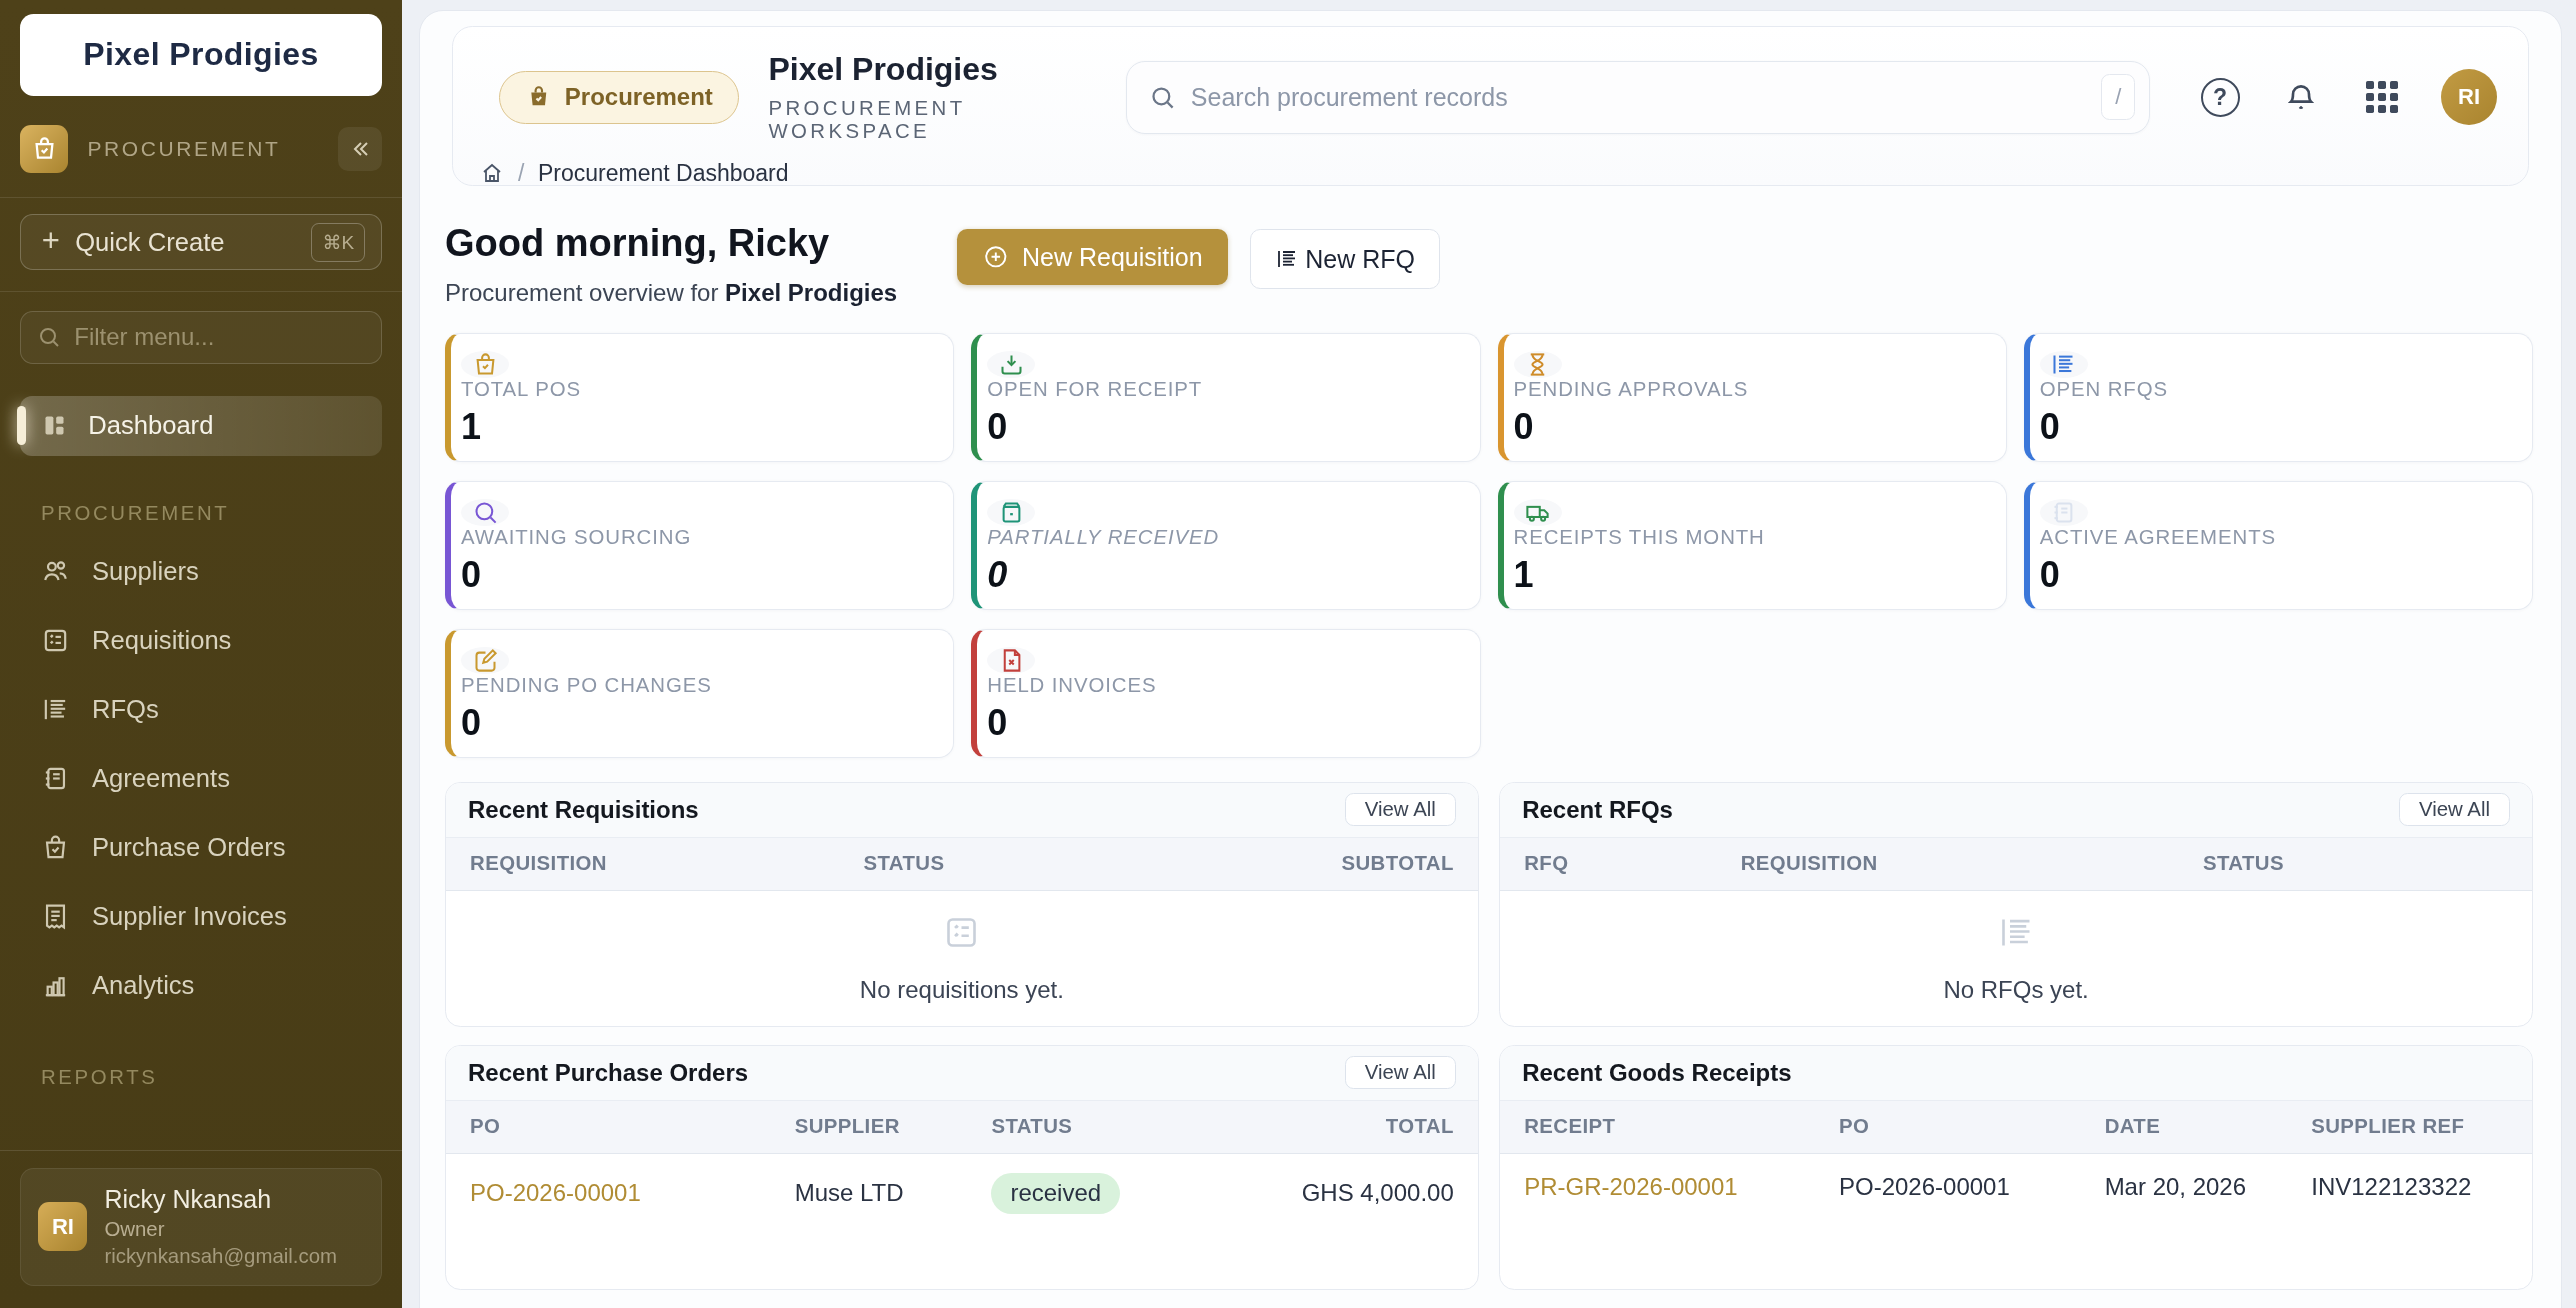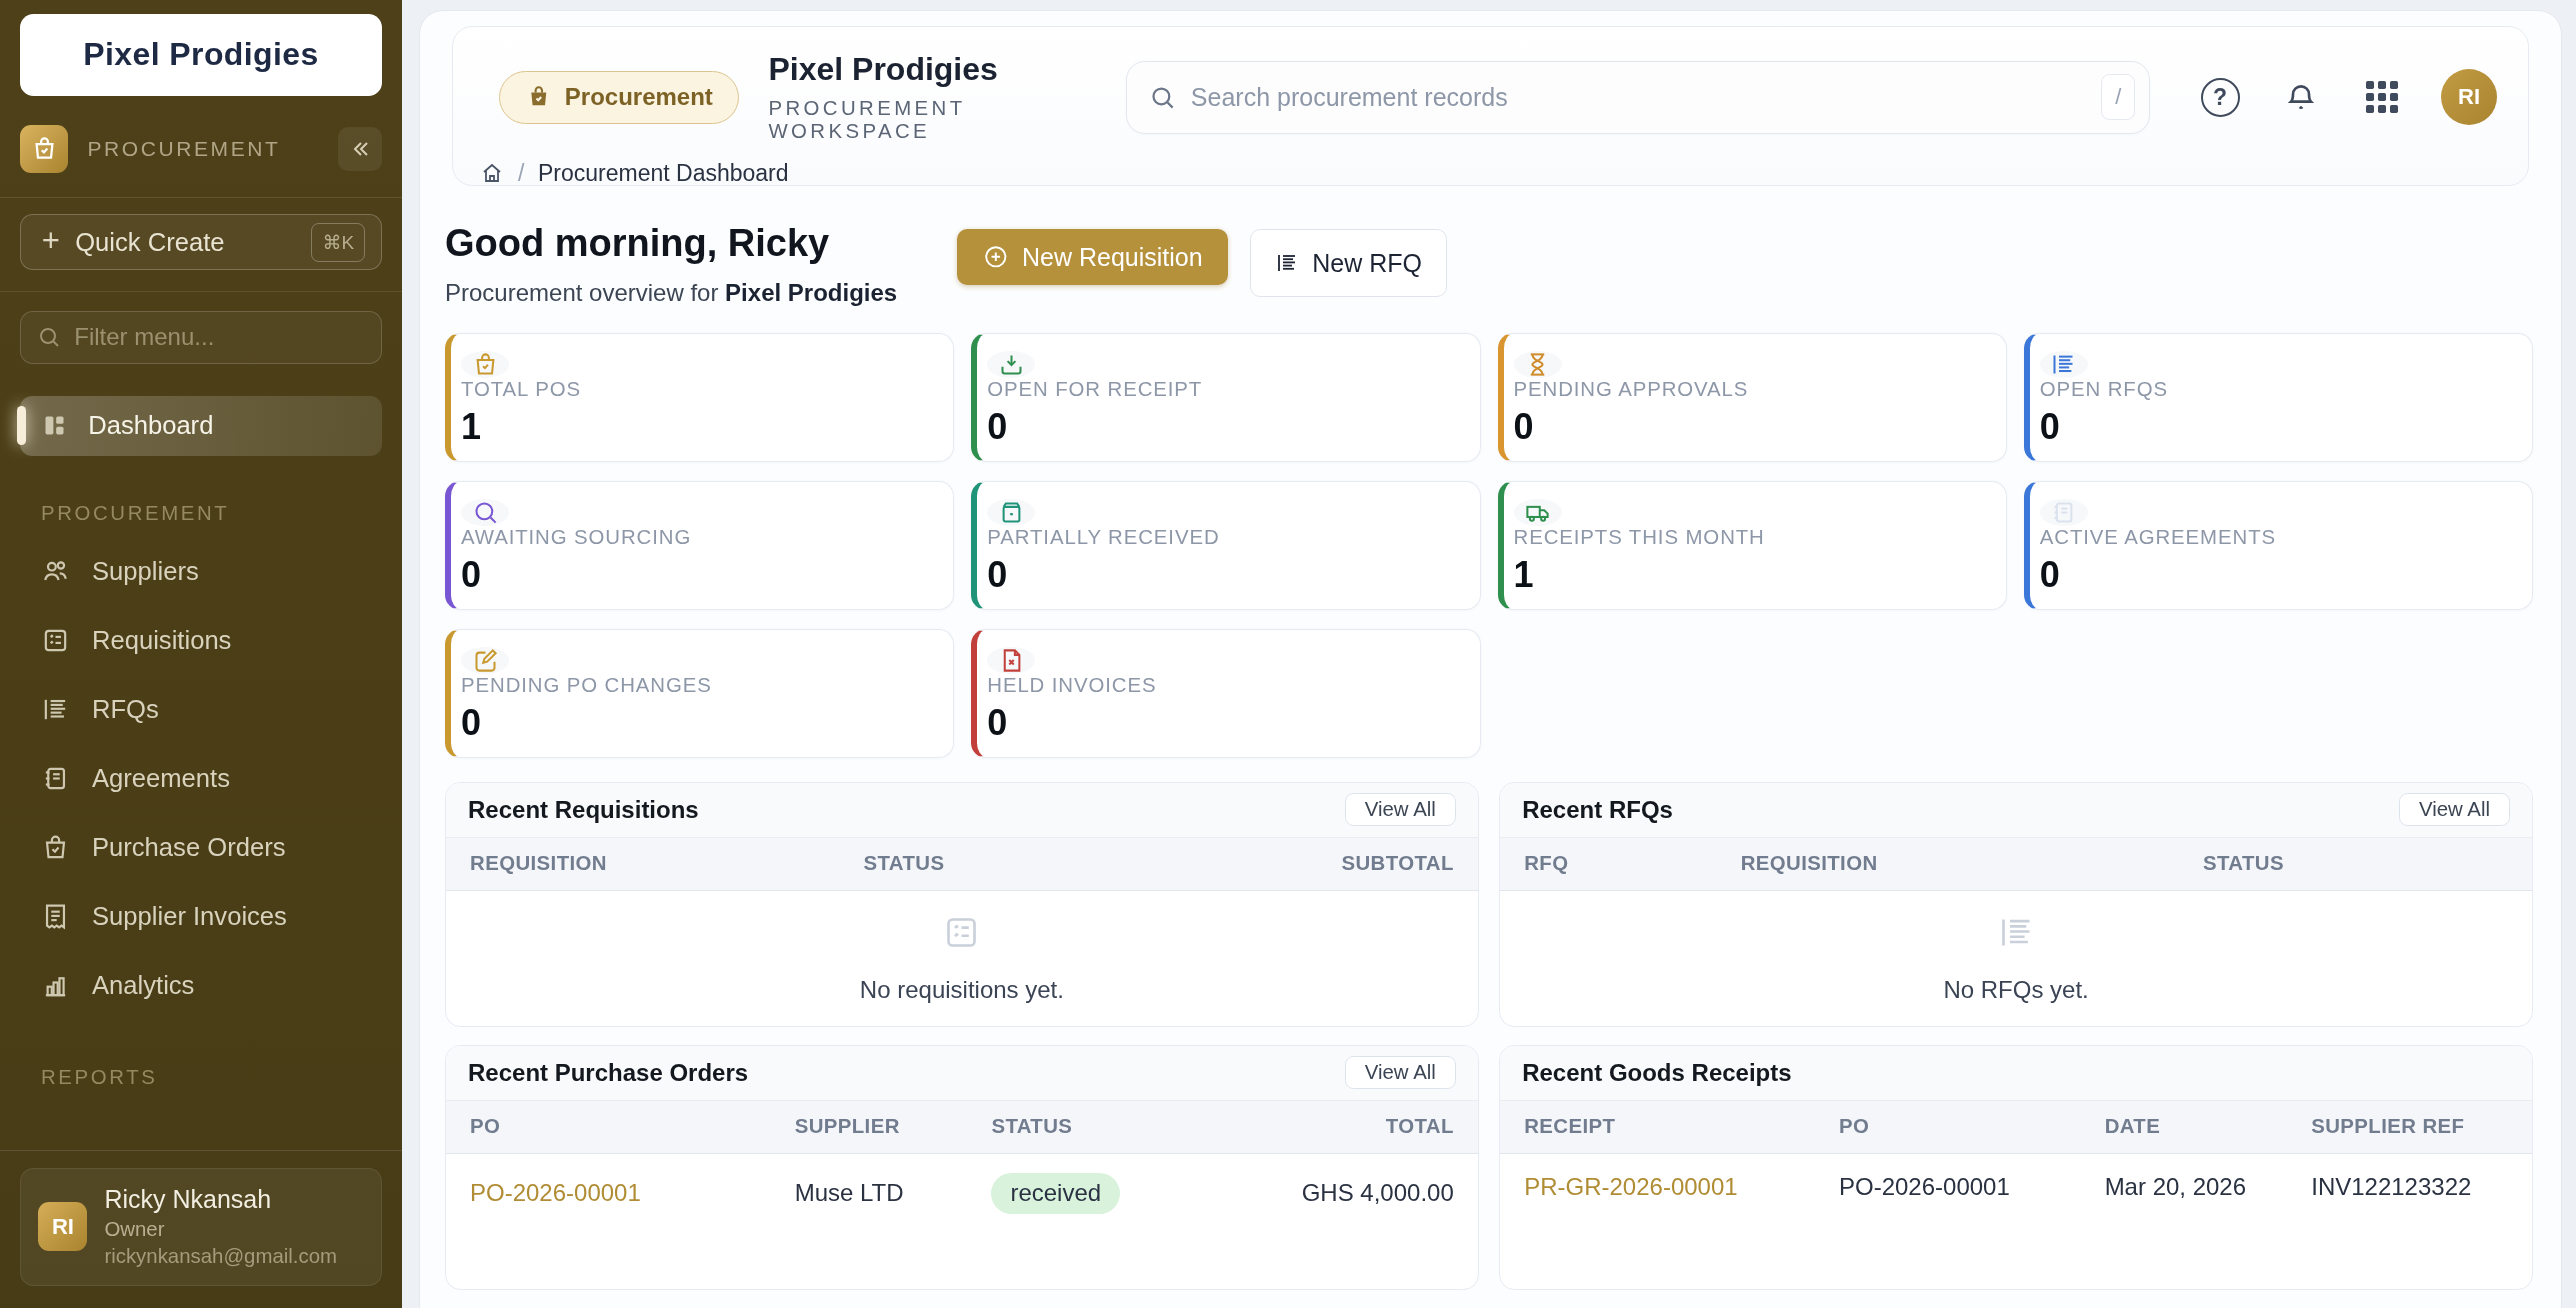--- a/index.html
+++ b/index.html
@@ -155,22 +155,22 @@
   .greet-title { font-size:38px; font-weight:700; color:#11151e; }
   .greet-sub { font-size:24px; color:#3c4554; margin-top:13.6px; }
   .greet-sub b { color:#1b2231; }
   .greet-actions { display:flex; gap:22px; margin-left:60px; margin-top:6.8px; }
   .btn-primary {
     height:56px; background:#b5913c; color:#ffffff; border:none; border-radius:10.2px;
     font-size:25px; display:flex; align-items:center; padding:0 25.6px; gap:13.6px;
     font-family:inherit; cursor:pointer; box-shadow:0 1.7px 5.1px rgba(140,110,40,.3);
   }
   .btn-secondary {
-    height:68px; background:#ffffff; color:#1c2333; border:0.9px solid #dfe4ec; border-radius:10.2px;
-    font-size:25px; display:flex; align-items:center; padding:0 24px; gap:13px;
+    height:60px; background:#ffffff; color:#1c2333; border:0.9px solid #dfe4ec; border-radius:10.2px;
+    font-size:25px; display:flex; align-items:center; padding:0 24px; gap:6px;
     font-family:inherit; cursor:pointer;
   }
 
   
   .stats-grid {
     margin:25.6px 28px 0 25px;
     display:grid; grid-template-columns:repeat(4,1fr);
     grid-auto-rows:129px; gap:19px 17px;
   }
   .stat-card {
@@ -183,21 +183,21 @@
     width:48px; height:48px; border-radius:50%; background:#f7f8fa;
     display:flex; align-items:center; justify-content:center;
   }
   .stat-label { font-size:20.4px; letter-spacing:0.9px; color:#8d97a8; font-weight:500; }
   .stat-value { font-size:36px; font-weight:700; color:#0c1118; margin-top:5.1px; }
   .bl-gold   { border-left-color:#c9992f; } .ic-gold   { color:#c9992f; }
   .bl-green  { border-left-color:#2f8f4e; } .ic-green  { color:#2f8f4e; }
   .bl-amber  { border-left-color:#d9952f; } .ic-amber  { color:#cf8c2a; }
   .bl-blue   { border-left-color:#3b77d9; } .ic-blue   { color:#3b77d9; }
   .bl-purple { border-left-color:#7856d4; } .ic-purple { color:#7856d4; }
-  .bl-teal   { border-left-color:#1f9478; } .ic-teal   { color:#1f9478; }
+  .bl-teal   { border-left-color:#1f9478;font-style:italic; } .ic-teal   { color:#1f9478; }
   .bl-red    { border-left-color:#c2403c; } .ic-red    { color:#c2403c; }
   .ic-faint  { color:#dbe2ee; }
 
   
   .panels-grid {
     margin:24px 28px 0 25px; display:grid; grid-template-columns:1fr 1fr;
     gap:18px 20.4px; grid-auto-rows:245px;border-radius:11px;
   }
   .panel {
     background:#ffffff; border:0.9px solid #e6eaf1; border-radius:15.3px; overflow:hidden;

